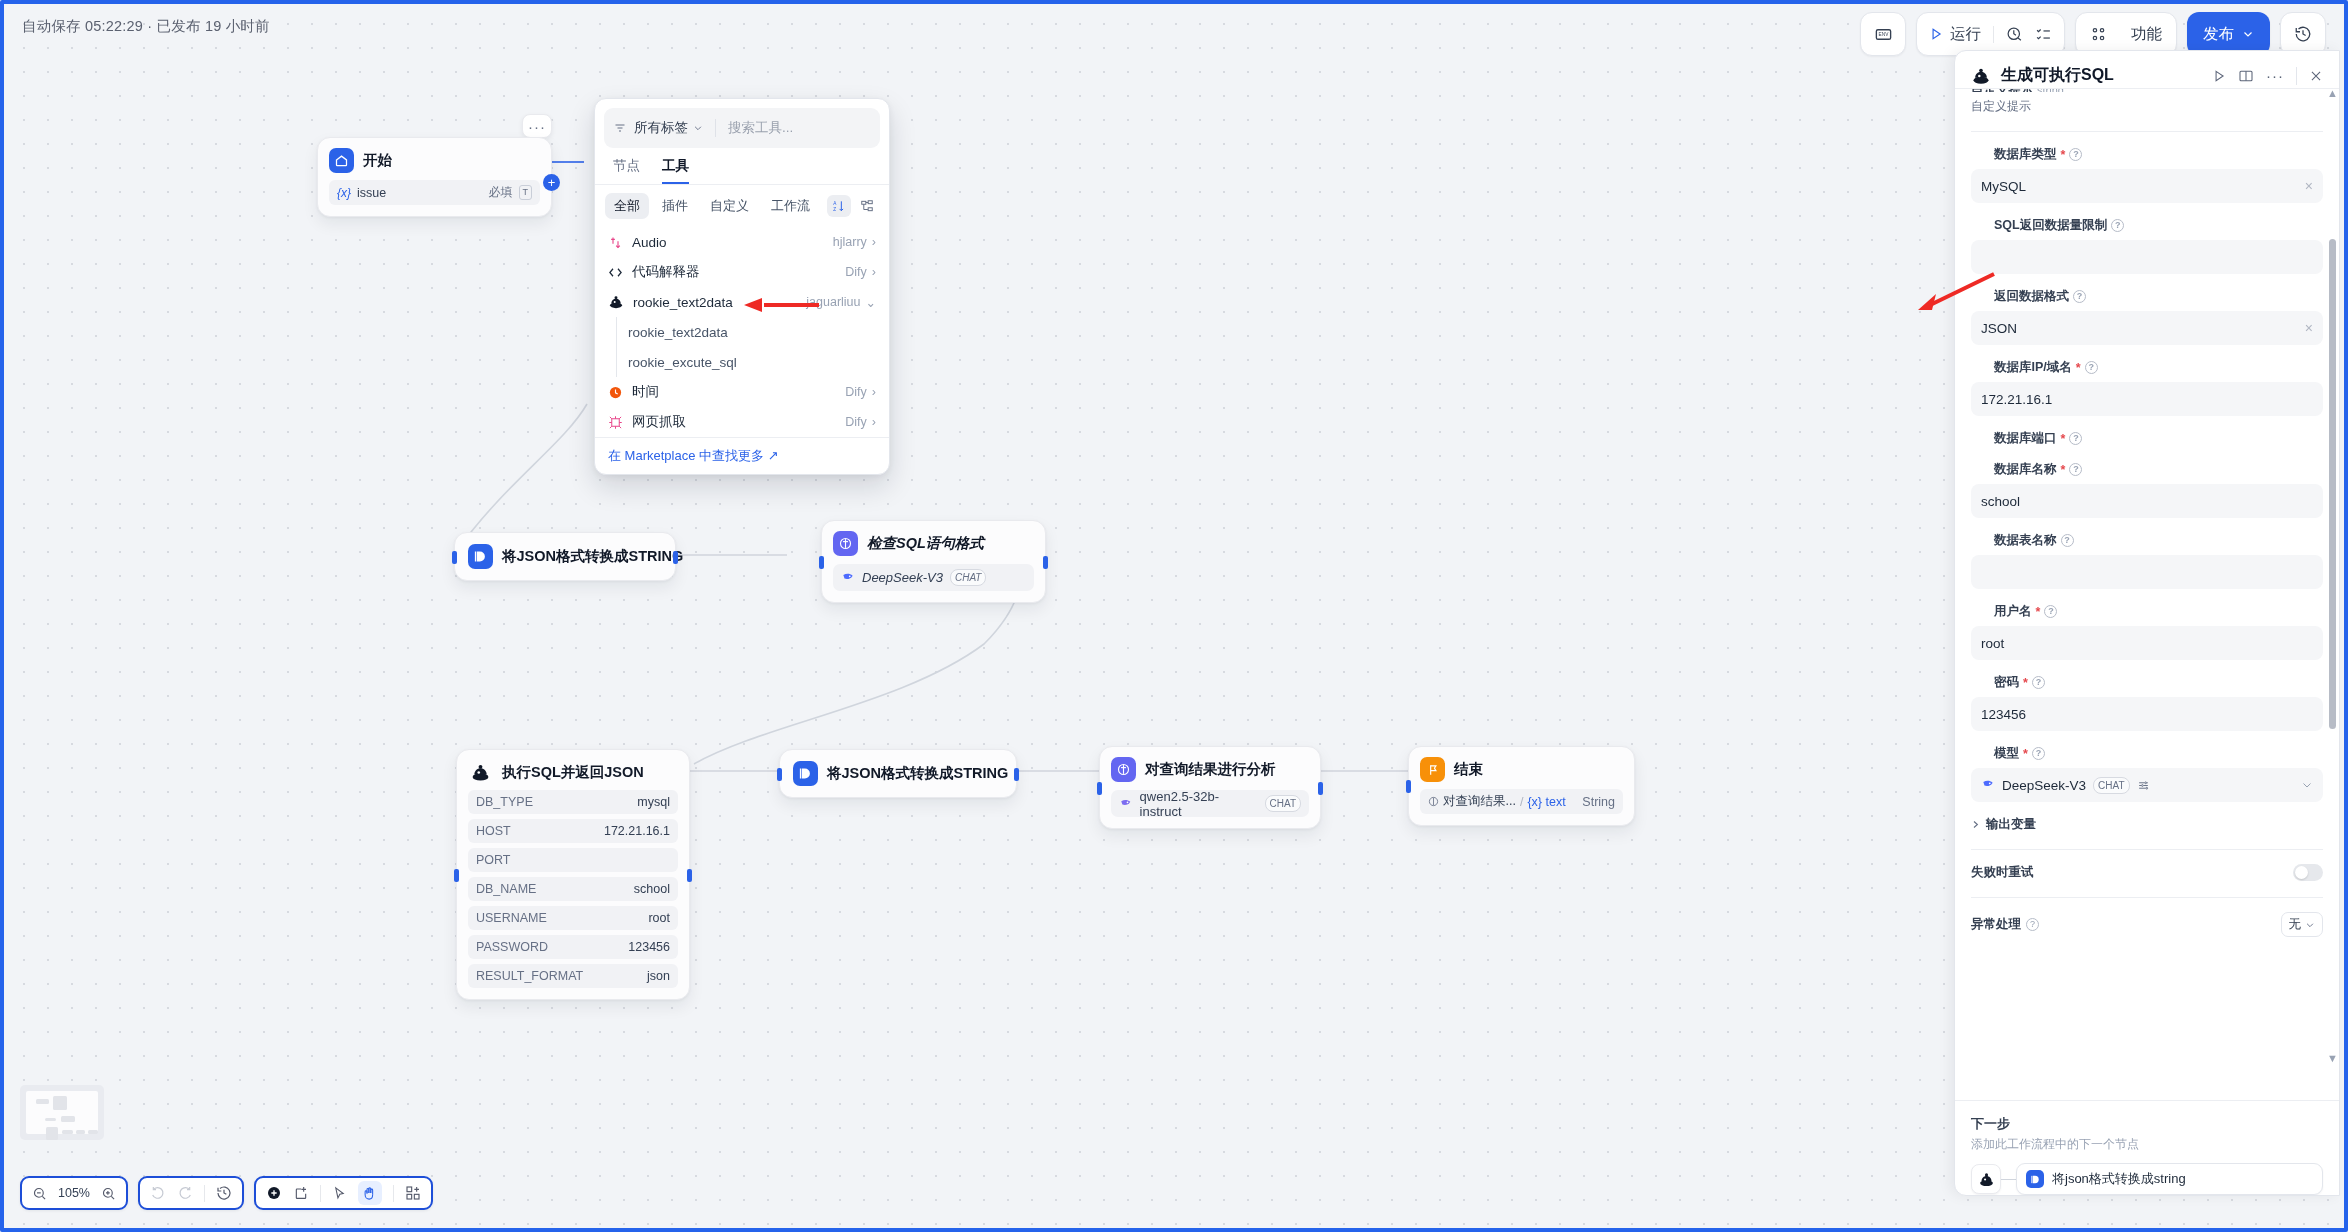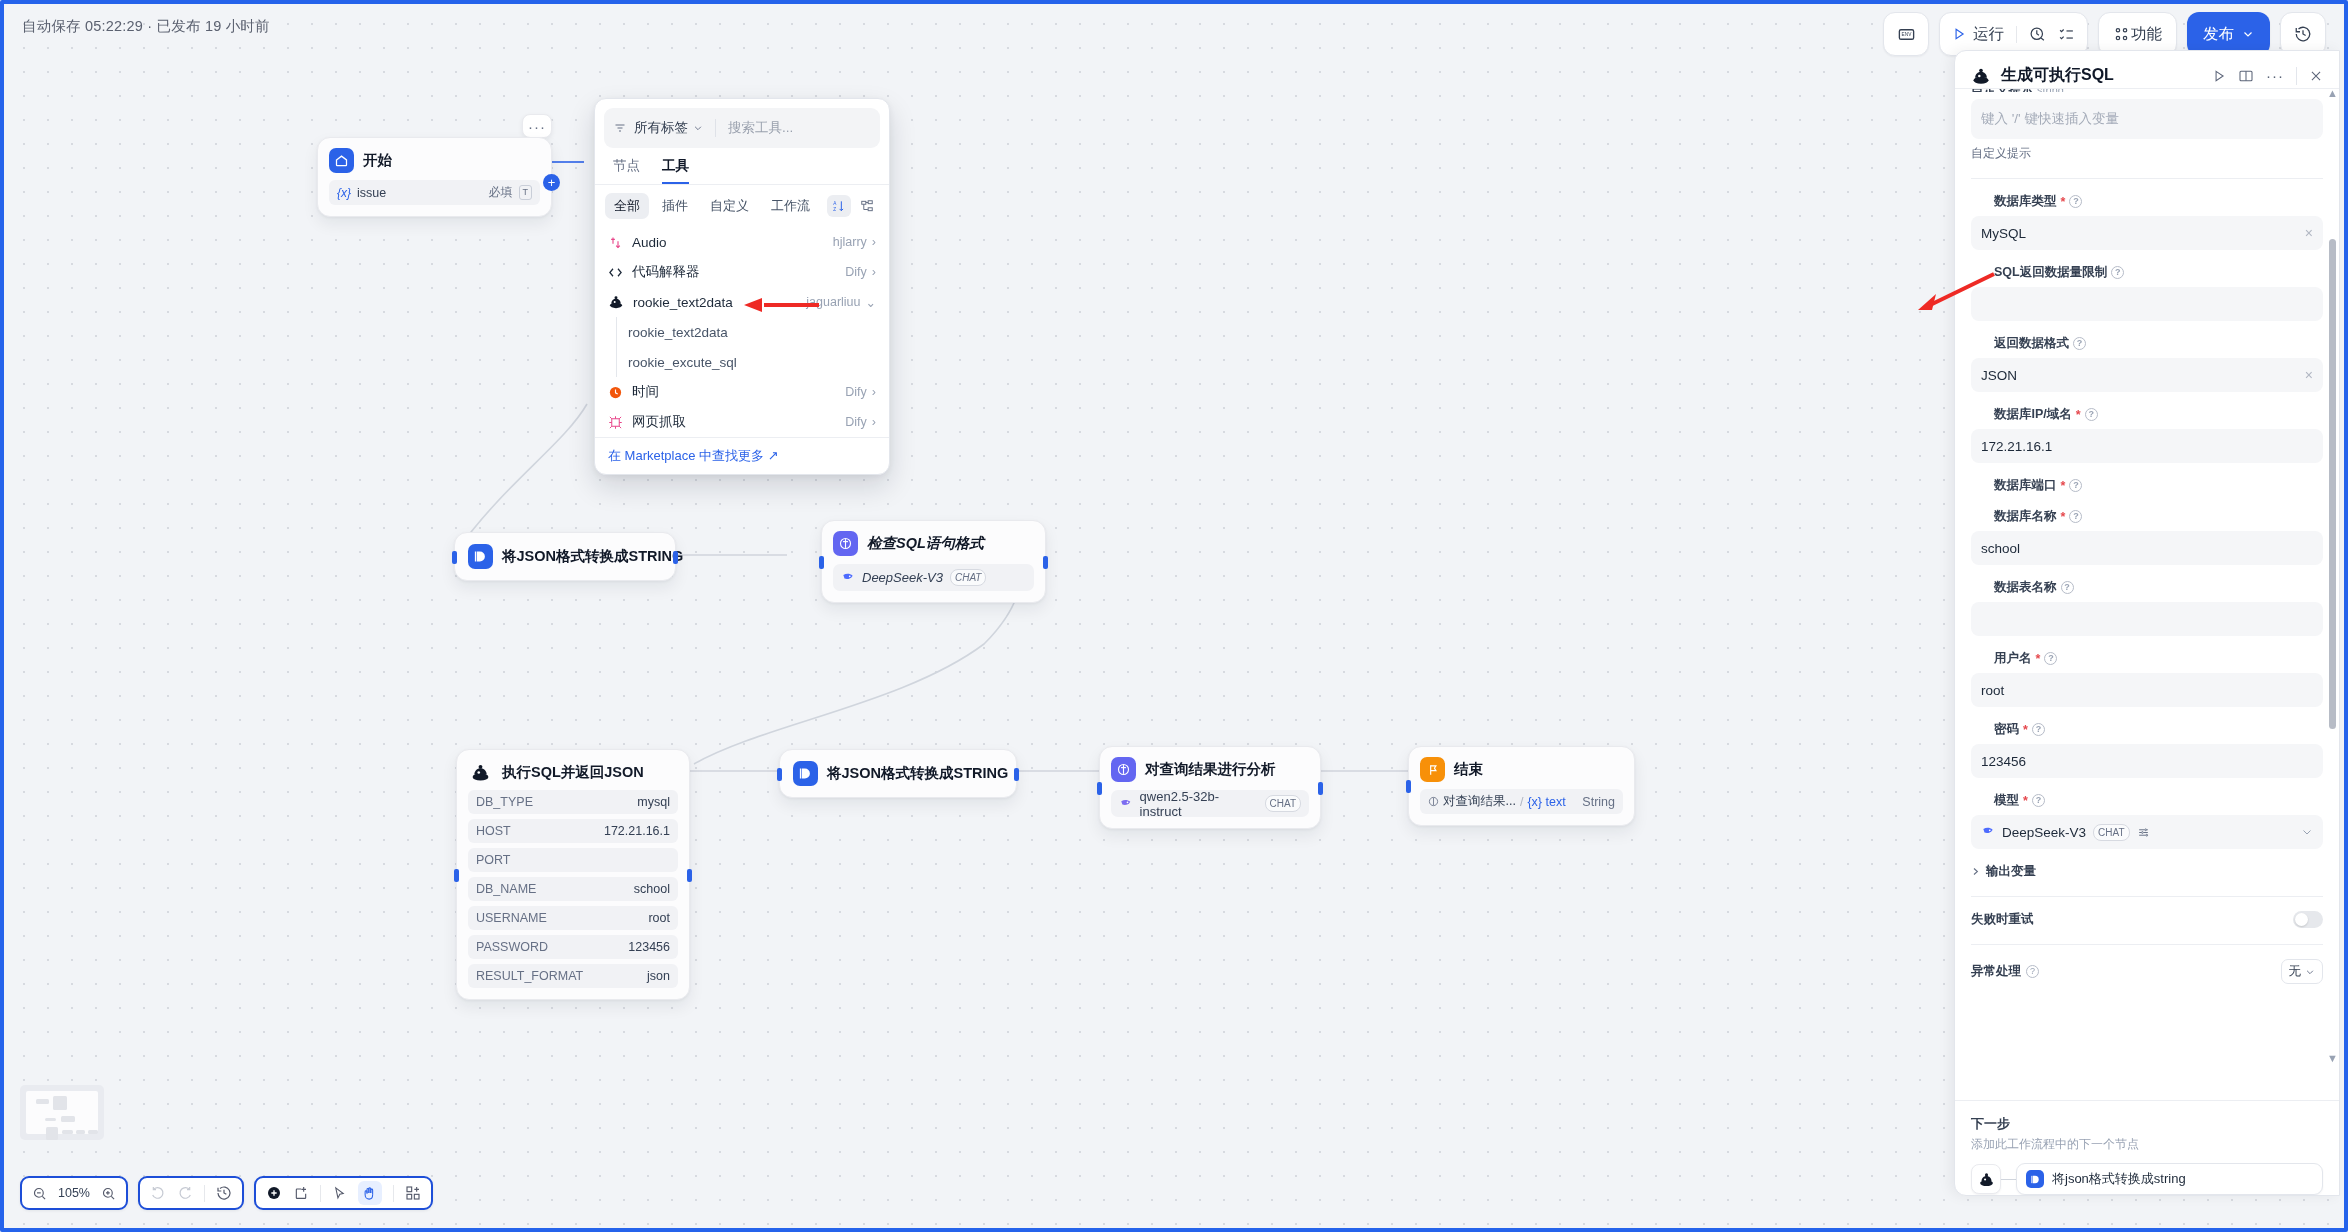--- a/index.html
+++ b/index.html
@@ -31,21 +31,21 @@
     font-size: 14.5px; color: #5b6170; letter-spacing: .2px;
     white-space: nowrap;
   }
   .topright {
     position: absolute; right: 18px; top: 8px;
     display: flex; align-items: center; gap: 10px;
   }
   .tbtn {
     height: 44px; background: #fff; border: 1px solid #e3e6ec;
     border-radius: 12px; display: flex; align-items: center;
-    gap: 1px; padding: 0 14px; font-size: 15.5px; color: #354052;
+    gap: 24px; padding: 0 14px; font-size: 15.5px; color: #354052;
     box-shadow: 0 1px 2px rgba(16,24,40,.05);
     cursor: pointer; white-space: nowrap;
   }
   .tbtn.icon-only { width: 46px; padding: 0; justify-content: center; }
   .publish {
     height: 44px; background: #2b62e8; color: #fff; border-radius: 12px;
     display: flex; align-items: center; gap: 8px; padding: 0 16px;
     font-size: 15.5px; cursor: pointer; white-space: nowrap;
     box-shadow: 0 1px 2px rgba(16,24,40,.08);
   }
@@ -603,23 +603,20 @@
               </svg>
           </span>
         </div>
       </div>
     </div>
 
     <div class="rp-body">
       <div class="clip-label">
         <span>自定义提示</span> <span class="ty">string</span>
       </div>
-      <div class="finput tall" style="margin-top:7px;">
-        <span class="ph">键入 '/' 键快速插入变量</span>
-      </div>
       <div class="hint">自定义提示</div>
       <div class="hr"></div>
 
       <div class="fld">
         <div class="flabel">
             <span>数据库类型</span>
             <span class="req-star">*</span>
             <span class="qm">?</span>
           </div>
         <div class="finput">

